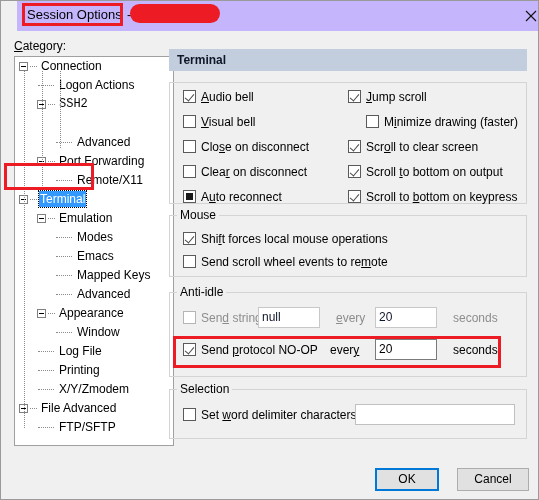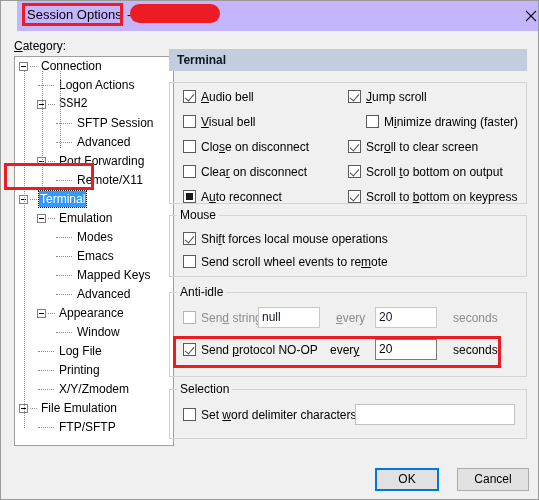--- a/index.html
+++ b/index.html
@@ -322,24 +322,20 @@
       </div>
       <div class="tree-row" style="top: 19px; position: absolute; left: 0px; right: 0px;">
         <span class="dots-h" style="left: 23px; width: 16px;"></span>
         <span class="lbl" style="left: 44px;">Logon Actions</span>
       </div>
       <div class="tree-row" style="top: 38px; position: absolute; left: 0px; right: 0px;">
         <span class="expander" style="left: 22px;"></span>
         <span class="dots-h" style="left: 33px; width: 7px;"></span>
         <span class="lbl" style="left: 44px; font-family: Liberation Mono, monospace;">SSH2</span>
       </div>
-      <div class="tree-row" style="top: 57px; position: absolute; left: 0px; right: 0px;">
-        <span class="dots-h" style="left: 41px; width: 16px;"></span>
-        <span class="lbl" style="left: 62px;">SFTP Session</span>
-      </div>
       <div class="tree-row" style="top: 76px; position: absolute; left: 0px; right: 0px;">
         <span class="dots-h" style="left: 41px; width: 16px;"></span>
         <span class="lbl" style="left: 62px;">Advanced</span>
       </div>
       <div class="tree-row" style="top: 95px; position: absolute; left: 0px; right: 0px;">
         <span class="expander" style="left: 22px;"></span>
         <span class="dots-h" style="left: 33px; width: 7px;"></span>
         <span class="lbl" style="left: 44px;">Port Forwarding</span>
       </div>
       <div class="tree-row" style="top: 114px; position: absolute; left: 0px; right: 0px;">
@@ -389,21 +385,21 @@
         <span class="dots-h" style="left: 23px; width: 16px;"></span>
         <span class="lbl" style="left: 44px;">Printing</span>
       </div>
       <div class="tree-row" style="top: 323px; position: absolute; left: 0px; right: 0px;">
         <span class="dots-h" style="left: 23px; width: 16px;"></span>
         <span class="lbl" style="left: 44px;">X/Y/Zmodem</span>
       </div>
       <div class="tree-row" style="top: 342px; position: absolute; left: 0px; right: 0px;">
         <span class="expander" style="left: 4px;"></span>
         <span class="dots-h" style="left: 15px; width: 7px;"></span>
-        <span class="lbl" style="left: 26px;">File Emulation</span>
+        <span class="lbl" style="left: 26px;">File Advanced</span>
       </div>
       <div class="tree-row" style="top: 361px; position: absolute; left: 0px; right: 0px;">
         <span class="dots-h" style="left: 23px; width: 16px;"></span>
         <span class="lbl" style="left: 44px;">FTP/SFTP</span>
       </div>
       <div class="tree-vline" style="left: 9px; top: 14px; height: 357px;"></div>
       <div class="tree-vline" style="left: 27px; top: 14px; height: 115px;"></div>
       <div class="tree-vline" style="left: 45px; top: 14px; height: 77px;"></div>
     </div>
   <div class="tree-redbox"></div>

